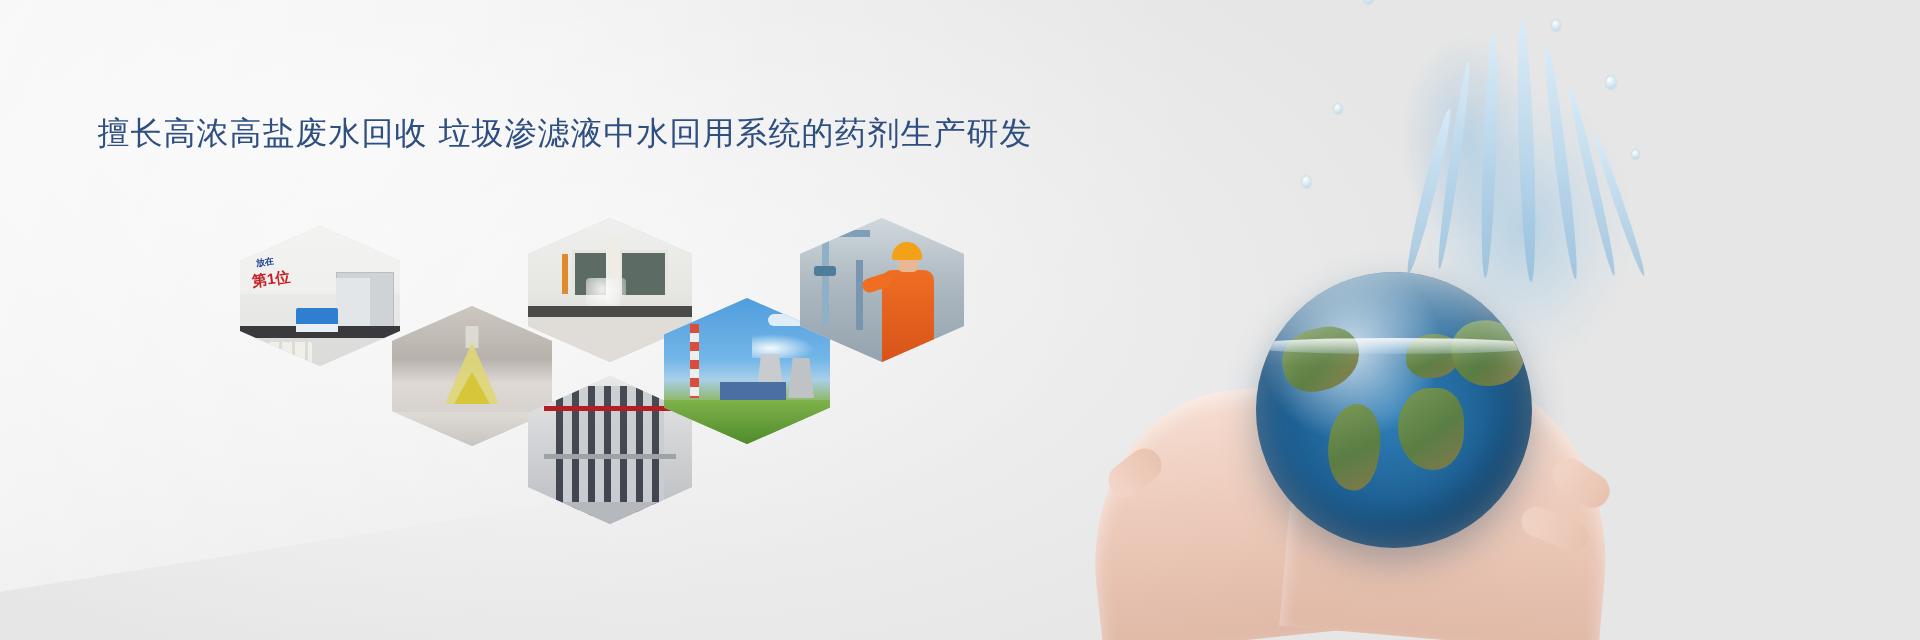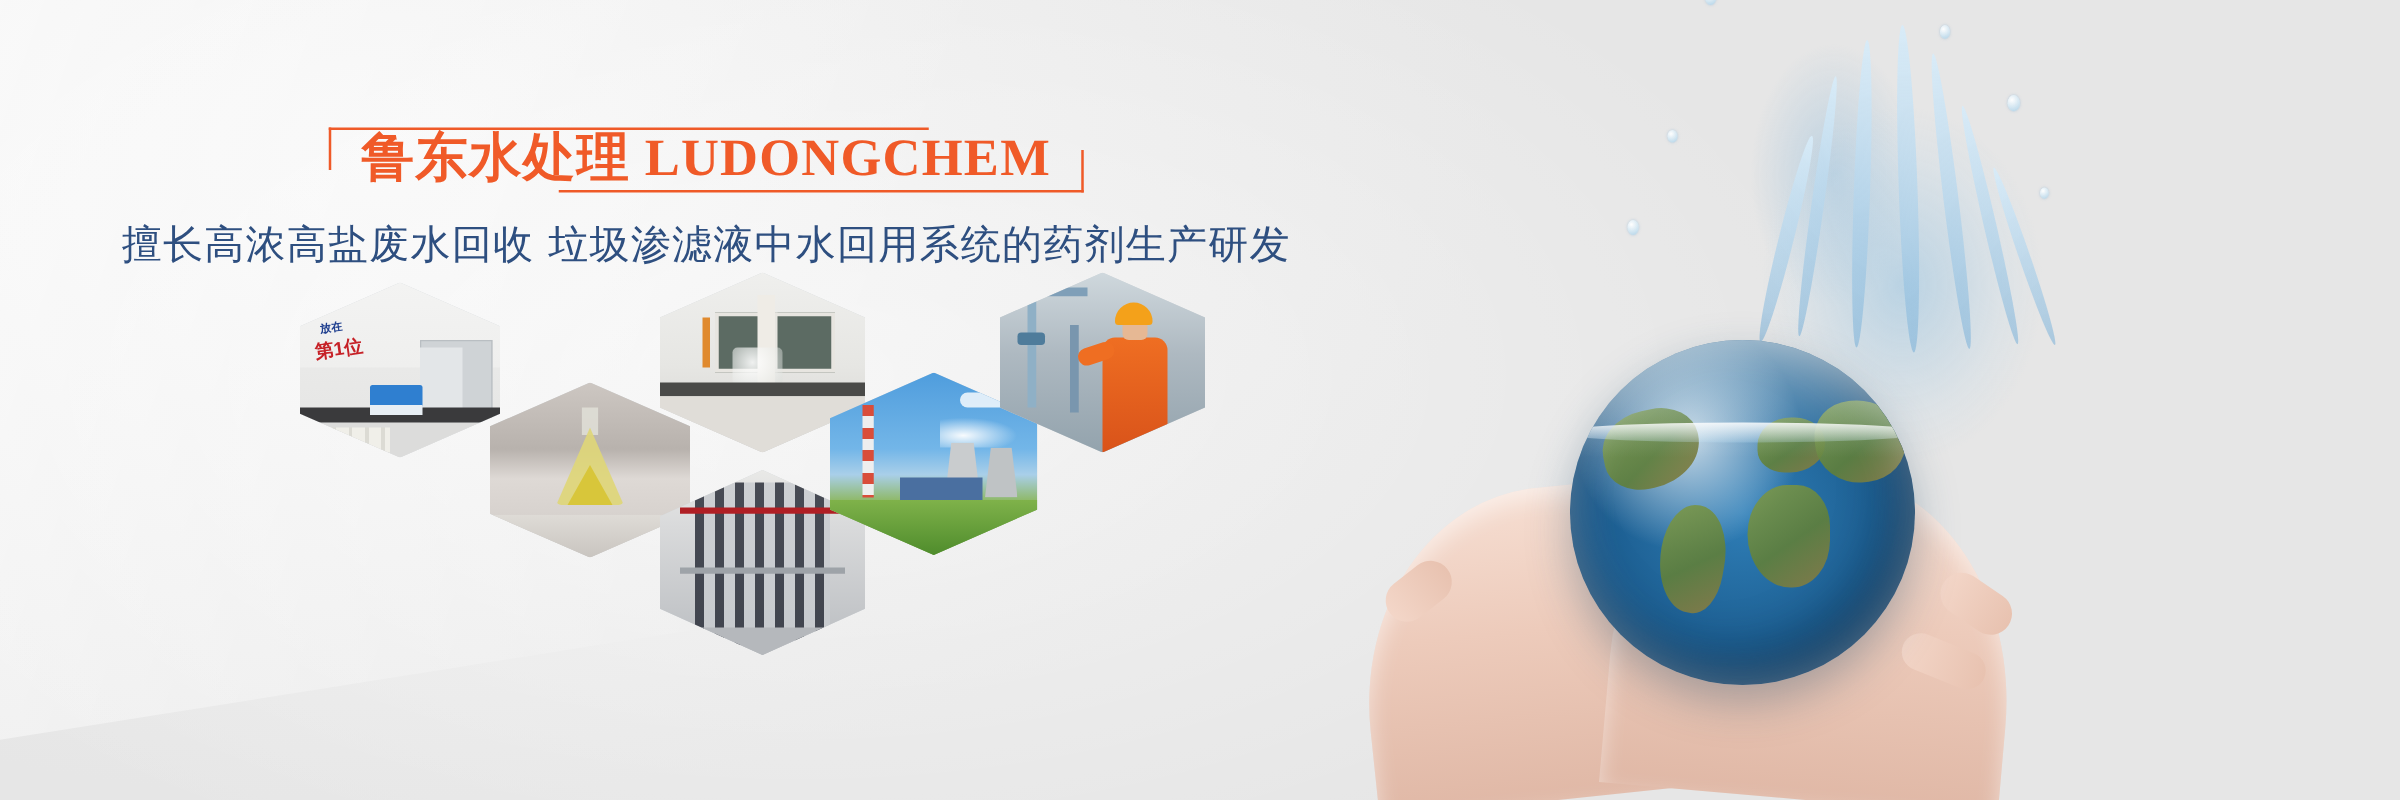--- a/index.html
+++ b/index.html
@@ -244,29 +244,20 @@
 </head>
 <body>
 
 <div id="banner">
 
   <div class="sheen"></div>
   <div class="vignette"></div>
 
   <div class="text-block">
 
-    <div class="title-row">
-      <div class="title-inner">
-        <span class="brk brk-tl-v"></span>
-        <span class="brk brk-tl-h"></span>
-        <span class="brk brk-br-v"></span>
-        <span class="brk brk-br-h"></span>
-        <div class="title-text">鲁东水处理 LUDONGCHEM</div>
-      </div>
-    </div>
 
     <div class="subtitle">擅长高浓高盐废水回收  垃圾渗滤液中水回用系统的药剂生产研发</div>
   </div>
 
   <div class="hex-cluster">
 
     <div class="hex h1">
       <div class="fill">
         <span class="cab"></span>
           <span class="cab2"></span>

